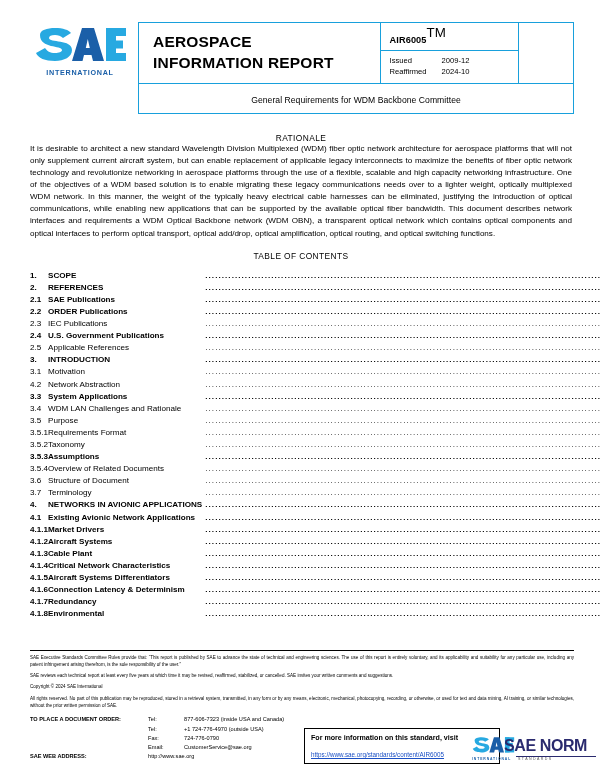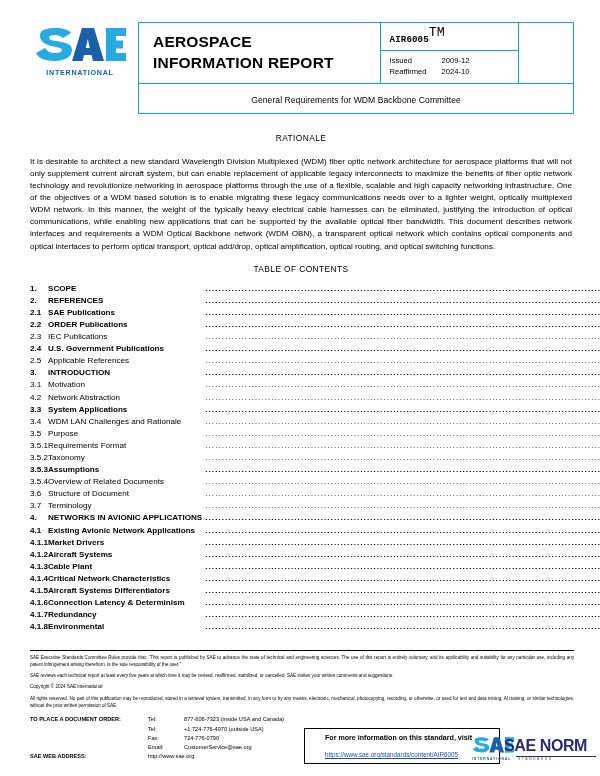--- a/index.html
+++ b/index.html
@@ -65,21 +65,20 @@
     font-size: 15.5px;
     font-weight: bold;
     letter-spacing: 0.2px;
     line-height: 1.32;
     white-space: nowrap;
   }
   .cell-num {
     width: 128px;
     height: 27px;
     padding: 0 0 0 9px !important;
-    font-family: Liberation Mono, monospace;
   }
   .cell-blank {
     width: 54px;
   }
   .doc-number {
     font-size: 9.2px;
     font-weight: bold;
     letter-spacing: 0.1px;
   }
 
@@ -105,21 +104,20 @@
 
   
   .body-area {
     padding: 0 28px 0 30px;
   }
   .centered-heading {
     text-align: center;
     font-size: 8.4px;
     letter-spacing: 0.4px;
     margin-top: 19px;
-    margin-bottom: 13px;
   }
   .rationale-para {
     font-size: 8.1px;
     line-height: 1.5;
     text-align: justify;
     margin: 0 0 11px 0;
     letter-spacing: -0.02px;
   }
   .rationale-para:last-child { margin-bottom: 0; }
 
@@ -203,21 +201,21 @@
   
   .info-box {
     position: absolute;
     left: 304px;
     top: 728px;
     width: 196px;
     height: 36px;
     border: 1.6px solid #000;
     background: #ffffff;
     box-sizing: border-box;
-    padding: 5px 6px 0 20px;
+    padding: 5px 6px 0 6px;
     z-index: 5;
   }
   .info-line1 {
     font-size: 7.1px;
     font-weight: bold;
     line-height: 1.3;
   }
   .info-link {
     font-size: 6.3px;
     color: #1a4fc4;

